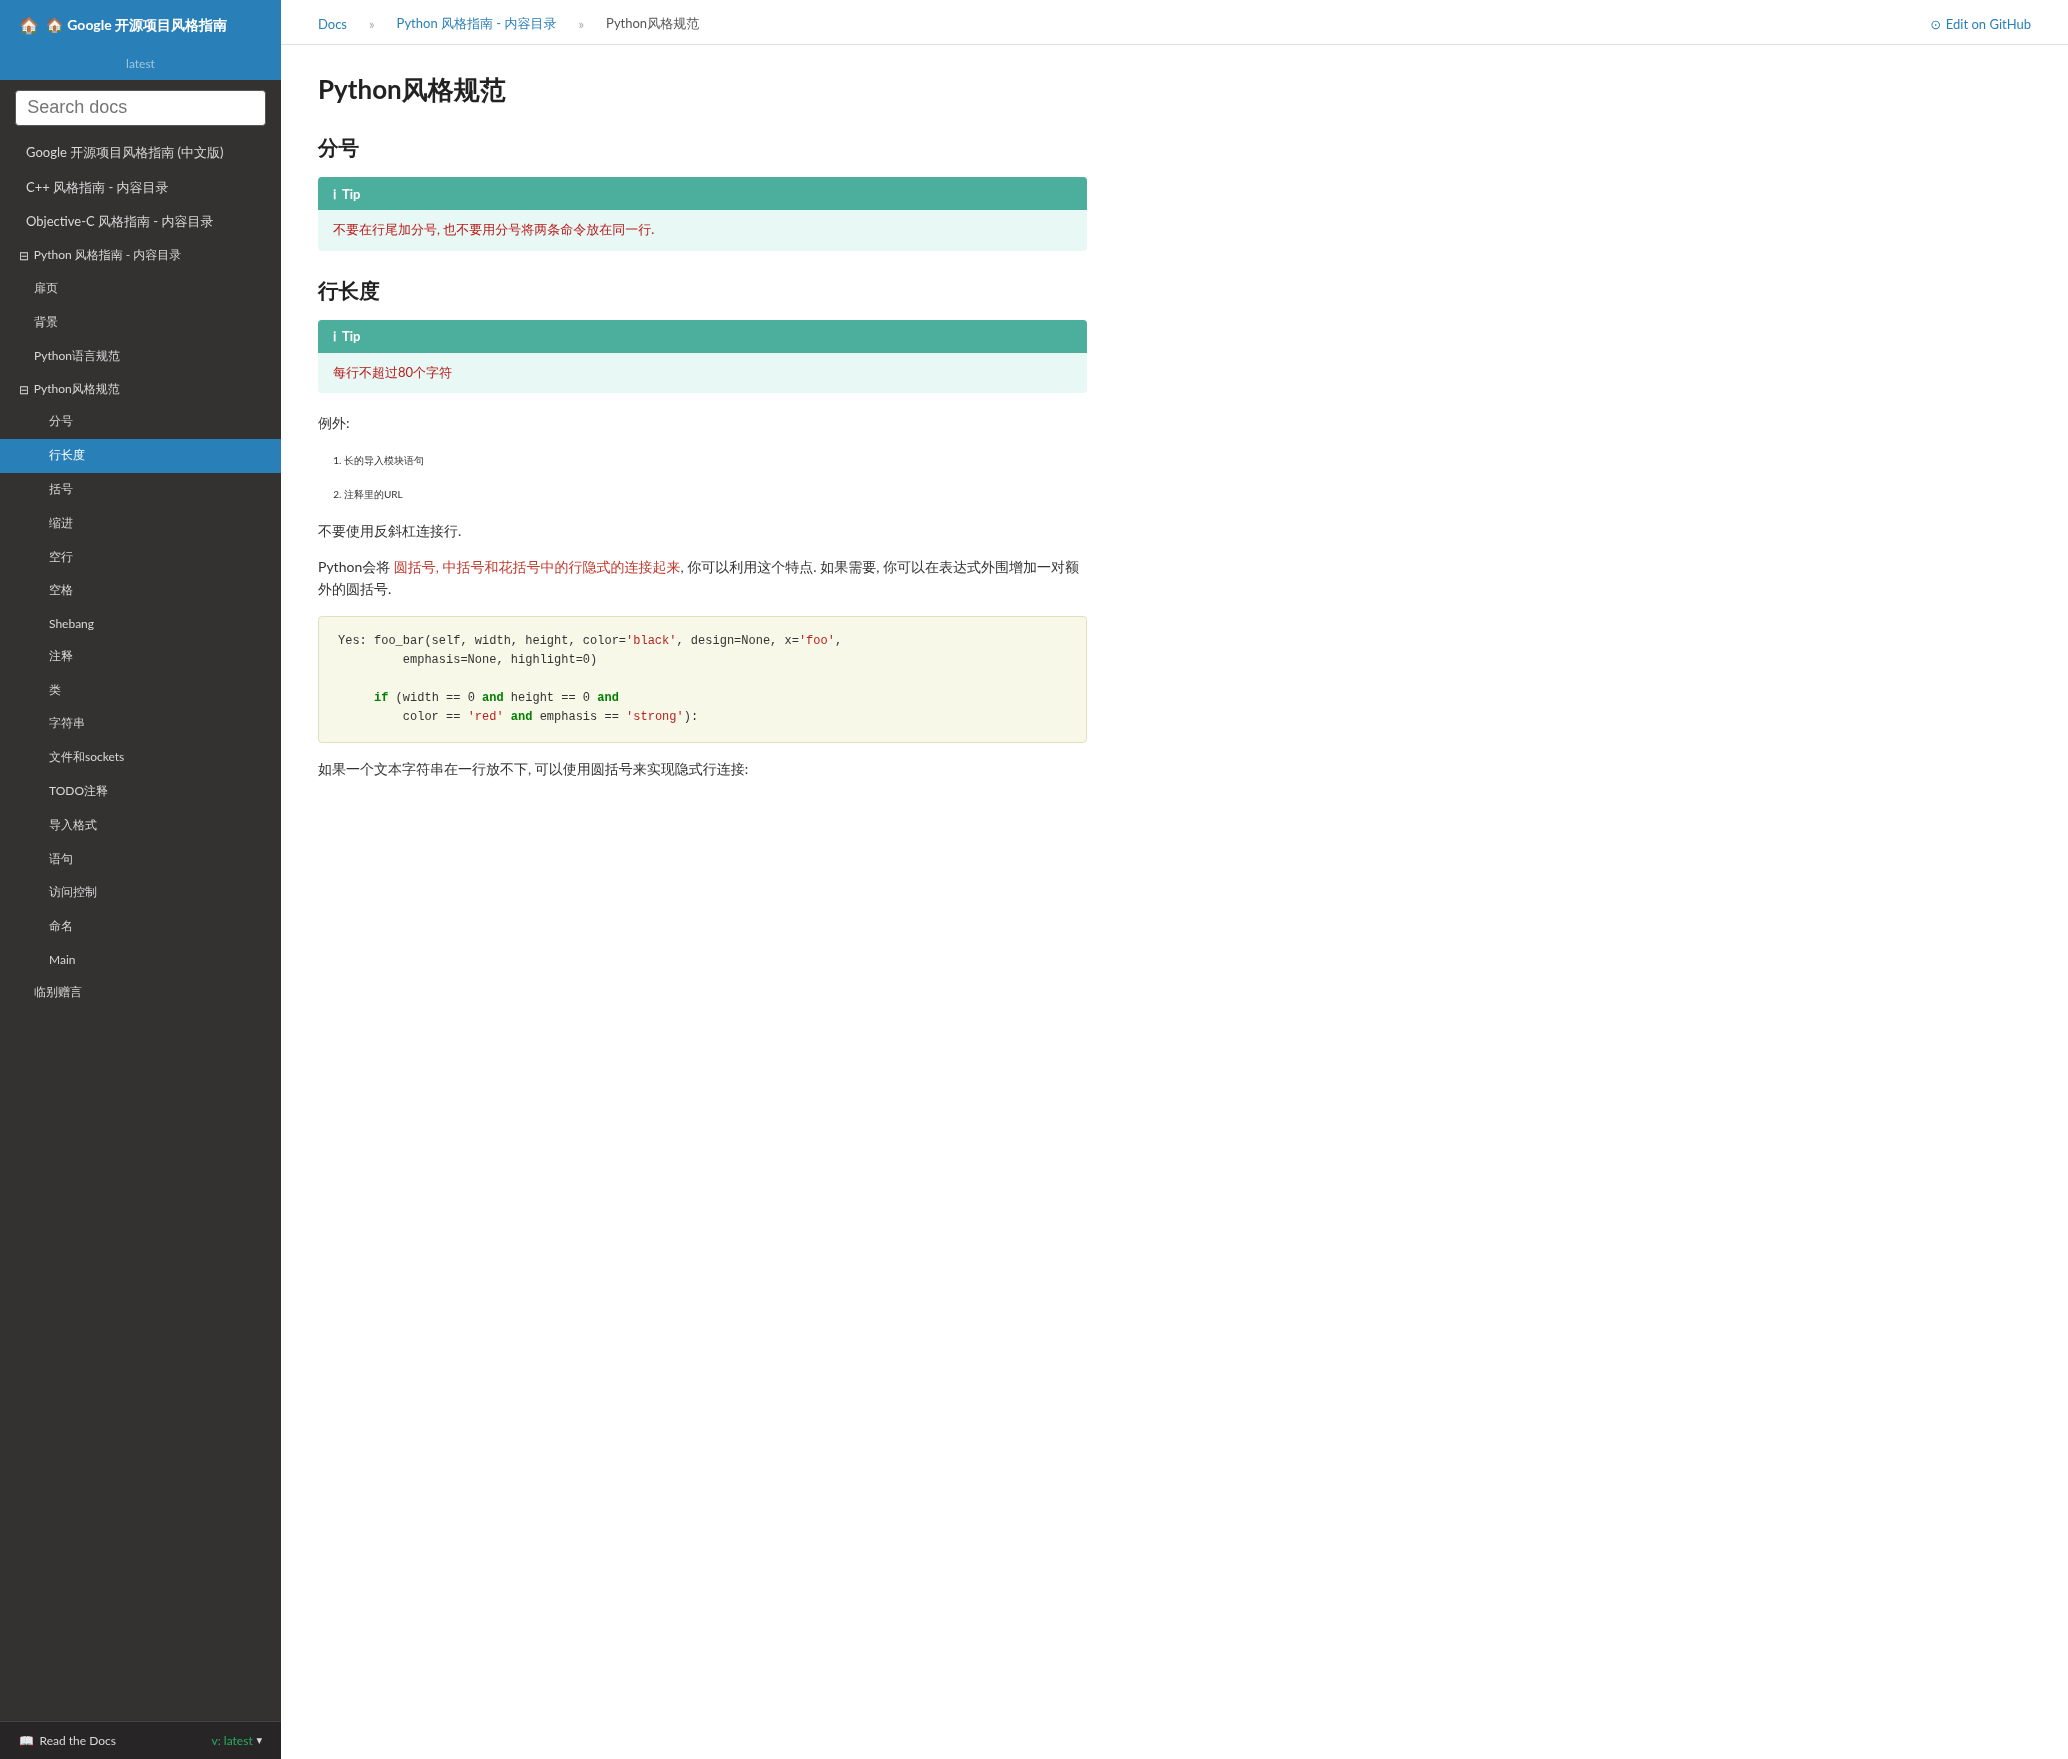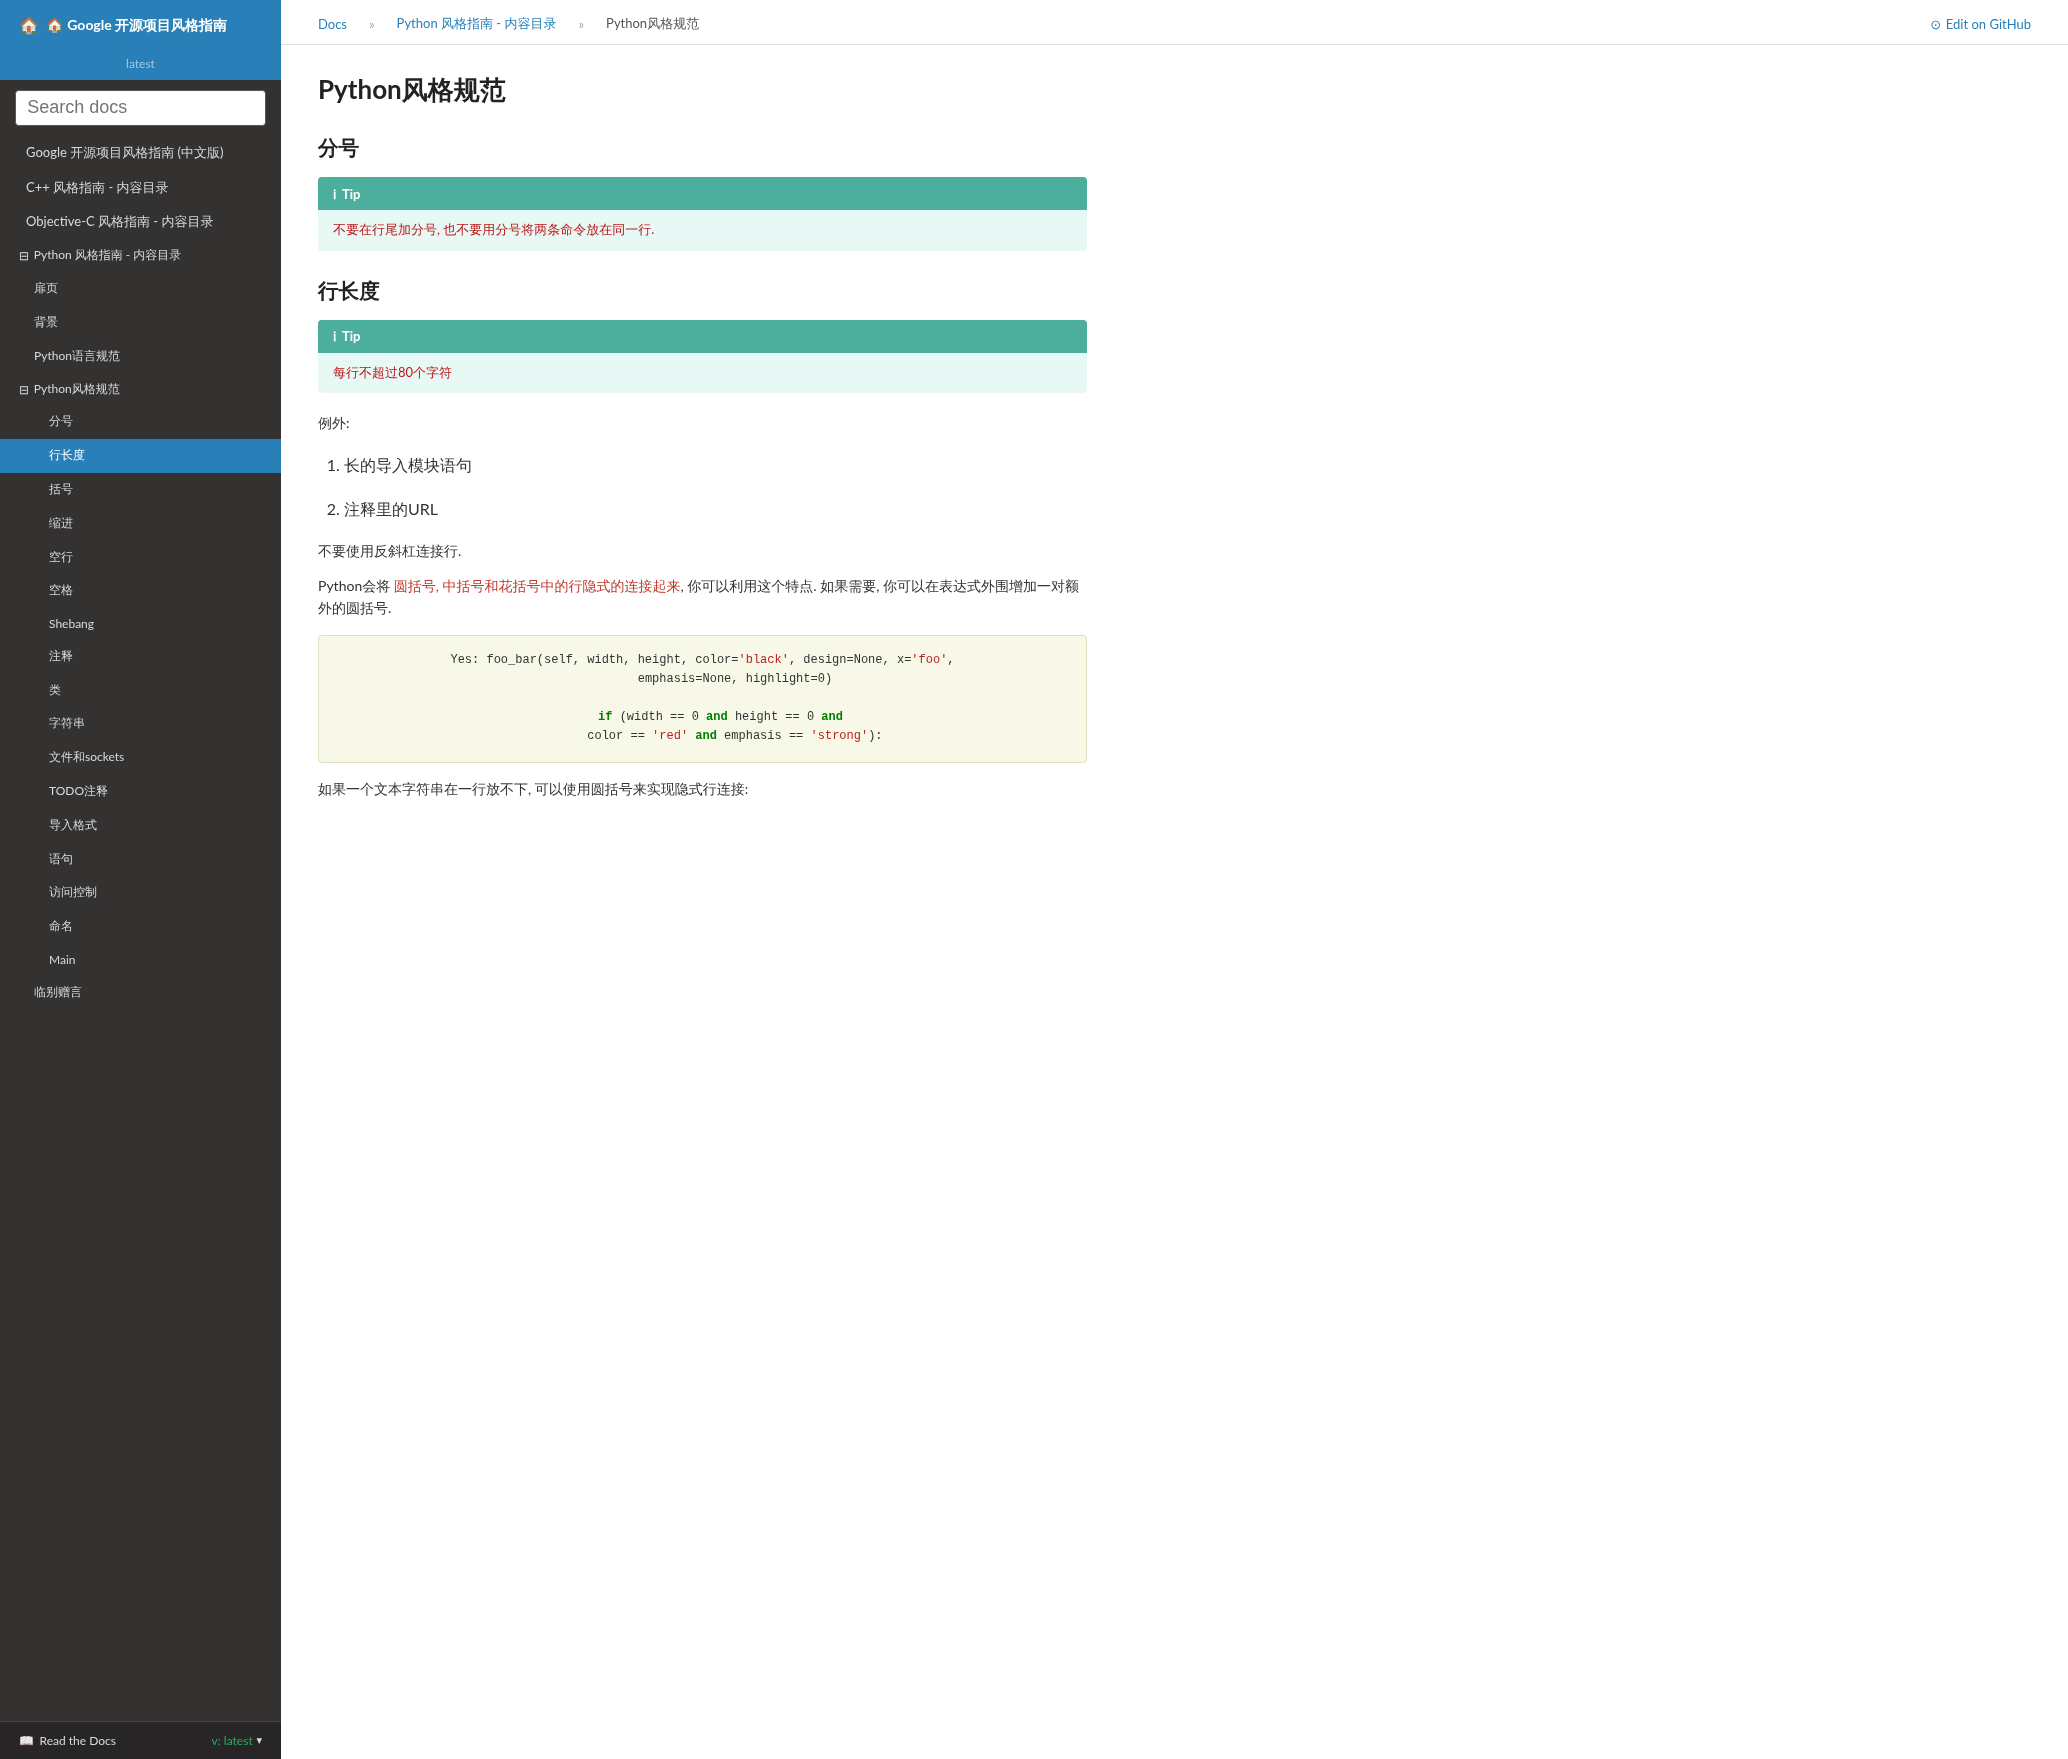--- a/index.html
+++ b/index.html
@@ -186,21 +186,21 @@
       font-size: 14px;
       color: #333;
       margin: 13px 0;
       line-height: 1.6;
     }
     ol.content-list {
       padding-left: 26px;
       margin: 9.4px 0 15px 0;
     }
     ol.content-list li {
-      font-size: 16px;
+      font-size: 10px;
       color: #333;
       margin: 18px 0;
       line-height: 1.6;
     }
     .link-text {
       color: #c0392b;
       text-decoration: none;
       cursor: pointer;
     }
     .code-block {
@@ -208,21 +208,20 @@
       border: 0.9px solid #e0e0c0;
       border-radius: 3.7px;
       padding: 15px 19px;
       font-family: "Courier New", Courier, monospace;
       font-size: 12px;
       line-height: 1.6;
       margin: 15px 0;
       overflow-x: auto;
       white-space: pre;
       color: #333;
-      text-align: center;
     }
     .code-keyword { color: #008000; font-weight: bold; }
     .code-string { color: #ba2121; }
     .code-normal { color: #333; }
 
     
     #sidebar::-webkit-scrollbar { width: 5.6px; }
     #sidebar::-webkit-scrollbar-track { background: #343131; }
     #sidebar::-webkit-scrollbar-thumb { background: #555; border-radius: 2.8px; }
 

